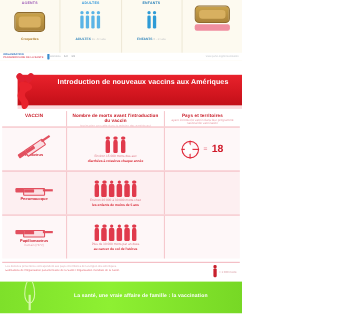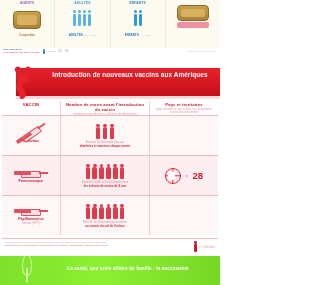--- a/index.html
+++ b/index.html
@@ -255,20 +255,30 @@
         <div class="people">
           <div class="pfig"></div>
           <div class="pfig"></div>
           <div class="pfig"></div>
         </div>
         <div class="deathtxt">
           <span>Environ 15 000 morts dus aux</span>
           <b>diarrhées à rotavirus chaque année</b>
         </div>
       </div>
+      <div class="cell c-countries">
+        <div class="globe">
+          <div class="disc"></div>
+            <div class="mer"></div>
+            <div class="eq"></div>
+            <div class="cont"></div>
+        </div>
+        <span class="eqsign">=</span>
+        <span class="bignum">18</span>
+      </div>
     </div>
 
     <div class="trow alt">
       <div class="cell c-vac">
         <div class="syr">
           <div class="barrel"></div>
             <div class="fluid"></div>
             <div class="plunger"></div>
             <div class="needle"></div>
         </div>
@@ -281,30 +291,20 @@
           <div class="pfig"></div>
           <div class="pfig"></div>
           <div class="pfig"></div>
           <div class="pfig"></div>
         </div>
         <div class="deathtxt">
           <span>Environ 20 000 à 30 000 morts chez</span>
           <b>les enfants de moins de 5 ans</b>
         </div>
       </div>
-      <div class="cell c-countries">
-        <div class="globe">
-          <div class="disc"></div>
-            <div class="mer"></div>
-            <div class="eq"></div>
-            <div class="cont"></div>
-        </div>
-        <span class="eqsign">=</span>
-        <span class="bignum">28</span>
-      </div>
     </div>
 
     <div class="trow plain">
       <div class="cell c-vac">
         <div class="syr">
           <div class="barrel"></div>
             <div class="fluid"></div>
             <div class="plunger"></div>
             <div class="needle"></div>
         </div>

